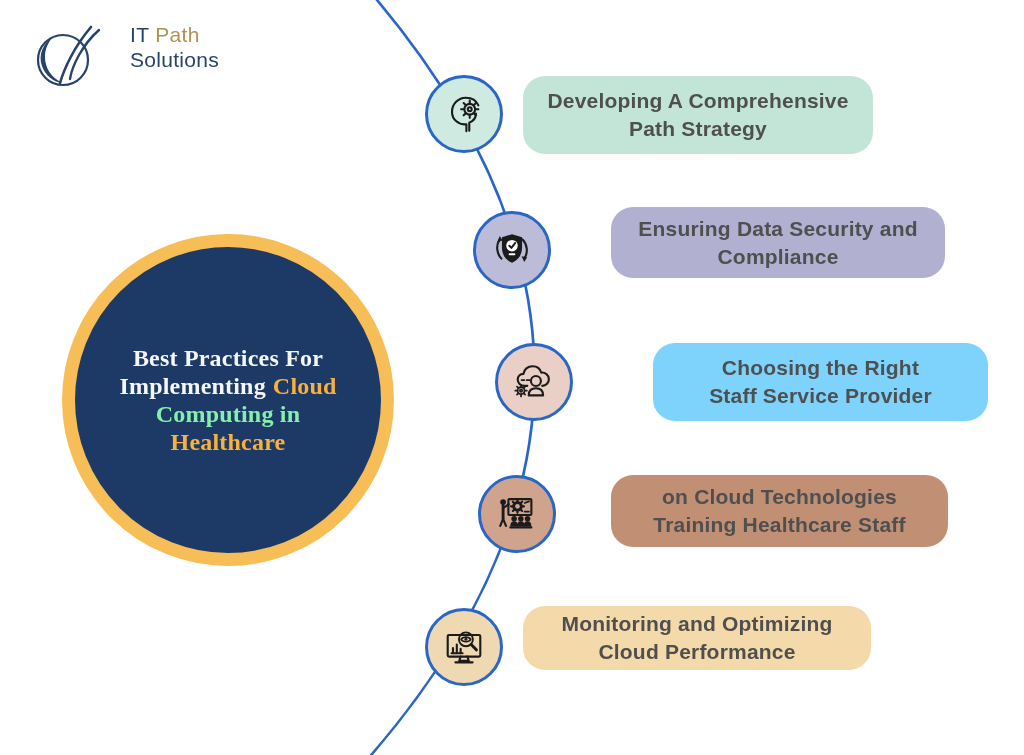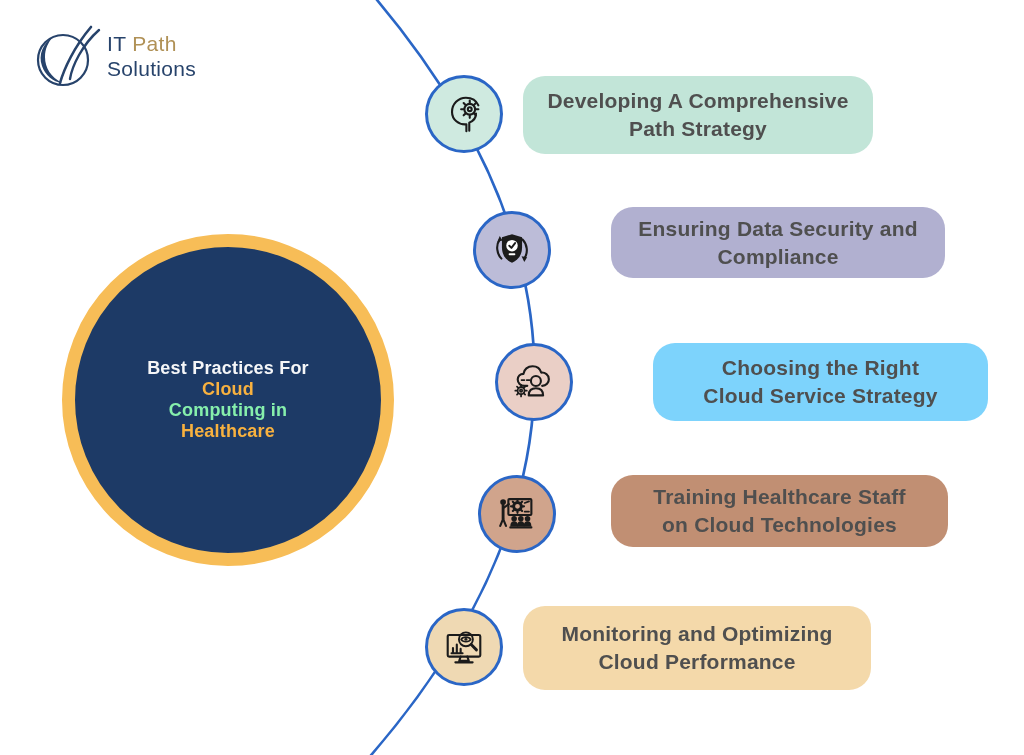--- a/index.html
+++ b/index.html
@@ -7,32 +7,32 @@
   body { font-family:"Liberation Sans", sans-serif; }
   .canvas {
     position:relative; width:1024px; height:755px; background:#ffffff;
     overflow:hidden; margin:0 auto;
   }
   
   .connector-svg { position:absolute; left:0; top:0; width:1024px; height:755px; z-index:1; }
   .connector-path { fill:none; stroke-width:2.6px; }
 
   
-  .logo { position:absolute; left:33px; top:22px; display:flex; align-items:center; gap:0; z-index:3; }
+  .logo { position:absolute; left:33px; top:22px; display:flex; align-items:flex-start; gap:23px; z-index:3; }
   .logo-mark { width:74px; height:68px; }
   .logo-text { display:flex; flex-direction:column; line-height:25px; font-size:21px; letter-spacing:0.3px; }
   .logo-line1 { display:flex; gap:6px; }
 
   
   .center-circle {
     position:absolute; left:62px; top:234px; width:332px; height:332px;
     border-radius:50%; border:13px solid; display:flex; align-items:center; justify-content:center;
     text-align:center; z-index:2;
   }
-  .center-text { font-size:18px; line-height:1.17; font-weight:600; letter-spacing:0.2px; }
+  .center-text { font-size:24px; line-height:1.17; font-weight:600; letter-spacing:0.2px;font-family:Liberation Serif, serif; }
   .center-text .w { color:#f5f6f8; }
   .center-text .accent { font-weight:800; }
   .center-line { display:flex; justify-content:center; gap:7px; }
 
   
   .icon-circle {
     position:absolute; width:78px; height:78px; border-radius:50%;
     border:3px solid; display:flex; align-items:center; justify-content:center; z-index:2;
   }
   .icon-circle svg { width:46px; height:46px; }
@@ -46,21 +46,21 @@
   .pill {
     position:absolute; border-radius:22px; display:flex; align-items:center; justify-content:center;
     text-align:center; z-index:2; padding:6px 12px;
   }
   .pill-text { font-size:21px; line-height:1.33; font-weight:700; letter-spacing:0.2px; }
 
   .p1 { left:523px; top:76px;  width:350px; height:78px; }
   .p2 { left:611px; top:207px; width:334px; height:71px; }
   .p3 { left:653px; top:343px; width:335px; height:78px; }
   .p4 { left:611px; top:475px; width:337px; height:72px; }
-  .p5 { left:523px; top:606px; width:348px; height:84px; }
+  .p5 { left:523px; top:606px; width:348px; height:64px; }
 
   .c1 { left:425px; top:75px; }
   .c2 { left:473px; top:211px; }
   .c3 { left:495px; top:343px; }
   .c4 { left:478px; top:475px; }
   .c5 { left:425px; top:608px; }
 </style>
 </head>
 <body>
 
@@ -83,20 +83,21 @@
         <span style="color: rgb(176, 145, 86);">Path</span>
       </div>
       <span style="color: rgb(39, 67, 107);">Solutions</span>
     </div>
   </div>
 
   <div class="center-circle" style="background-color: rgb(29, 58, 102); border-color: rgb(247, 189, 87);">
     <div class="center-text">
       <div class="w">Best Practices For</div>
       <div class="center-line">
+        <span class="w">Implementing</span>
         <span class="accent" style="color: rgb(248, 177, 63);">Cloud</span>
       </div>
       <div class="accent" style="color: #86efac;">Computing in</div>
       <div class="accent" style="color: rgb(248, 177, 63);">Healthcare</div>
     </div>
   </div>
 
   <div class="icon-circle c1" style="background-color: rgb(207, 234, 224); border-color: rgb(42, 102, 198);">
     <svg class="ic" viewBox="0 0 48 48">
       <path d="M26.5,42 V34.8 C18.5,35.6 11.5,29.6 11.5,21.8 C11.5,13.6 18,7 26,7 C32,7 37,10.2 39,15"></path>
@@ -139,21 +140,21 @@
       <circle cx="26" cy="23" r="5.2"></circle>
       <path d="M18.5,38 C18.5,32.5 21.5,30.5 26,30.5 C30.5,30.5 33.5,32.5 33.5,38 M18.5,38 H33.5"></path>
       <circle class="thin" cx="10.5" cy="33" r="3.6"></circle>
       <circle class="thin" cx="10.5" cy="33" r="1.2"></circle>
       <path class="thin" d="M14.3,33 H16.5 M13.19,35.69 L14.74,37.24 M10.5,36.8 V39 M7.81,35.69 L6.26,37.24 M6.7,33 H4.5 M7.81,30.31 L6.26,28.76 M10.5,29.2 V27 M13.19,30.31 L14.74,28.76"></path>
     </svg>
   </div>
   <div class="pill p3" style="background-color: #7dd3fc; color: rgb(79, 79, 79);">
     <div class="pill-text">
       <div>Choosing the Right</div>
-      <div>Cloud Service Strategy</div>
+      <div>Staff Service Provider</div>
     </div>
   </div>
 
   <div class="icon-circle c4" style="background-color: rgb(208, 164, 140); border-color: rgb(42, 102, 198);">
     <svg class="ic" viewBox="0 0 48 48">
       <rect x="15" y="8.5" width="24" height="16.5" rx="1"></rect>
       <circle cx="24.5" cy="16" r="4" style="stroke-width:3"></circle>
       <path d="M28.7,16 H31.3 M27.47,18.97 L29.31,20.81 M24.5,20.2 V22.8 M21.53,18.97 L19.69,20.81 M20.3,16 H17.7 M21.53,13.03 L19.69,11.19 M24.5,11.8 V9.2 M27.47,13.03 L29.31,11.19"></path>
       <path class="thin" d="M32,12.5 L36.5,10.8 M32,21.5 H36.5"></path>
       <circle class="fill" cx="9.5" cy="11.5" r="3"></circle>
@@ -163,22 +164,22 @@
       <path class="fill" d="M17,37 C17,32.5 19,31.6 21,31.6 C23,31.6 25,32.5 25,37 Z"></path>
       <circle class="fill" cx="28" cy="29" r="2.9"></circle>
       <path class="fill" d="M24,37 C24,32.5 26,31.6 28,31.6 C30,31.6 32,32.5 32,37 Z"></path>
       <circle class="fill" cx="35" cy="29" r="2.9"></circle>
       <path class="fill" d="M31,37 C31,32.5 33,31.6 35,31.6 C37,31.6 39,32.5 39,37 Z"></path>
       <path d="M17,38 H39"></path>
     </svg>
   </div>
   <div class="pill p4" style="background-color: rgb(193, 143, 115); color: rgb(79, 79, 79);">
     <div class="pill-text">
+      <div>on Cloud Technologies</div>
       <div>Training Healthcare Staff</div>
-      <div>on Cloud Technologies</div>
     </div>
   </div>
 
   <div class="icon-circle c5" style="background-color: rgb(239, 217, 179); border-color: rgb(42, 102, 198);">
     <svg class="ic" viewBox="0 0 48 48">
       <rect x="7" y="11.5" width="34" height="22.5" rx="1.5"></rect>
       <path d="M20.5,34 L19,38.5 M27.5,34 L29,38.5 M15,40 H33 M19,38.5 H29"></path>
       <path d="M12.5,30 V25 M16.5,30 V21.5 M20.5,30 V26 M11,30.5 H22.5"></path>
       <circle cx="26" cy="16" r="7.3" style="stroke-width:2"></circle>
       <path d="M21,16 C22.8,12.8 29.2,12.8 31,16 C29.2,19.2 22.8,19.2 21,16 Z" class="thin"></path>

